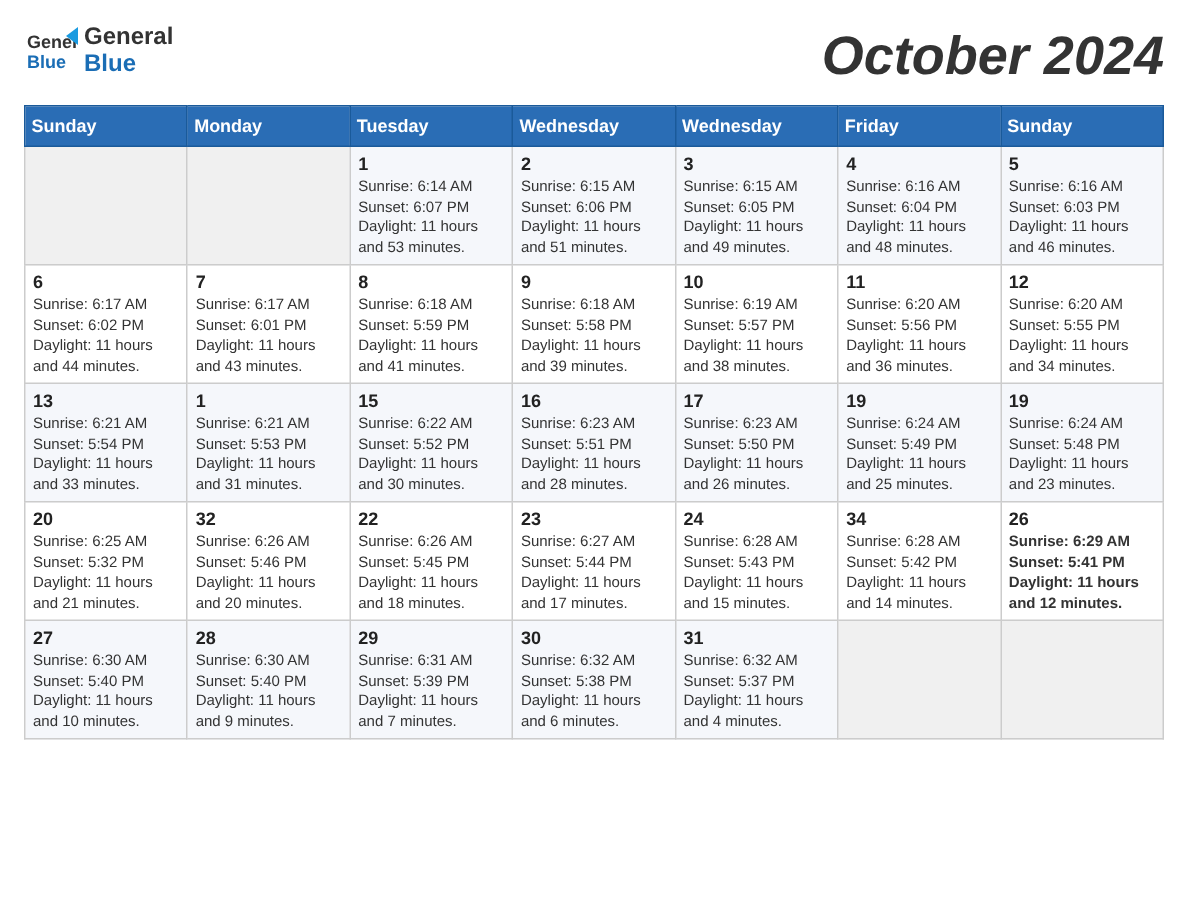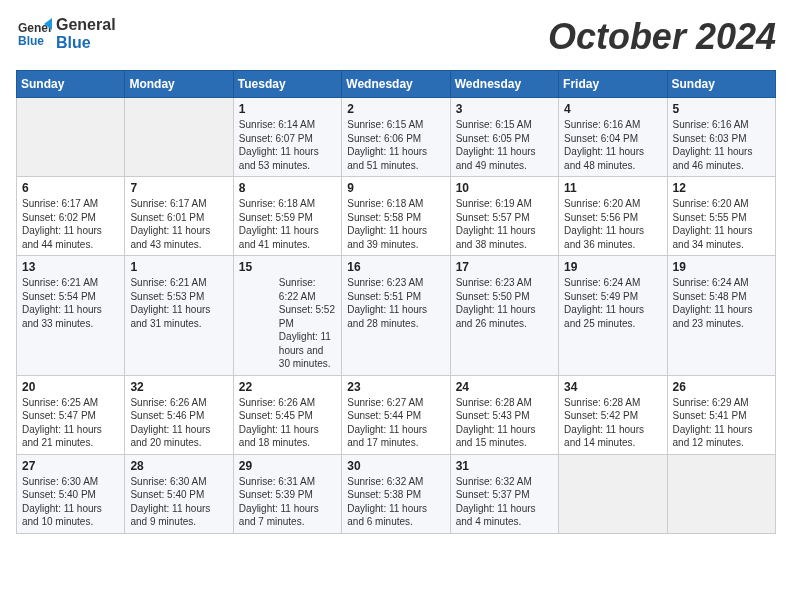--- a/index.html
+++ b/index.html
@@ -202,21 +202,21 @@
 Daylight: 11 hours and 33 minutes.</div>
         </td>
         <td>
           <span class="day-num">1</span>
           <div class="cell-text" style="white-space: pre-line;">Sunrise: 6:21 AM
 Sunset: 5:53 PM
 Daylight: 11 hours and 31 minutes.</div>
         </td>
         <td>
           <span class="day-num">15</span>
-          <div class="cell-text" style="white-space: pre-line; margin-left: 40px;">Sunrise: 6:22 AM
+          <div class="cell-text" style="white-space: pre-line;">Sunrise: 6:22 AM
 Sunset: 5:52 PM
 Daylight: 11 hours and 30 minutes.</div>
         </td>
         <td>
           <span class="day-num">16</span>
           <div class="cell-text" style="white-space: pre-line;">Sunrise: 6:23 AM
 Sunset: 5:51 PM
 Daylight: 11 hours and 28 minutes.</div>
         </td>
         <td>
@@ -235,21 +235,21 @@
           <span class="day-num">19</span>
           <div class="cell-text" style="white-space: pre-line;">Sunrise: 6:24 AM
 Sunset: 5:48 PM
 Daylight: 11 hours and 23 minutes.</div>
         </td>
       </tr>
       <tr>
         <td>
           <span class="day-num">20</span>
           <div class="cell-text" style="white-space: pre-line;">Sunrise: 6:25 AM
-Sunset: 5:47 PM
+Sunset: 5:32 PM
 Daylight: 11 hours and 21 minutes.</div>
         </td>
         <td>
           <span class="day-num">32</span>
           <div class="cell-text" style="white-space: pre-line;">Sunrise: 6:26 AM
 Sunset: 5:46 PM
 Daylight: 11 hours and 20 minutes.</div>
         </td>
         <td>
           <span class="day-num">22</span>
@@ -270,21 +270,21 @@
 Daylight: 11 hours and 15 minutes.</div>
         </td>
         <td>
           <span class="day-num">34</span>
           <div class="cell-text" style="white-space: pre-line;">Sunrise: 6:28 AM
 Sunset: 5:42 PM
 Daylight: 11 hours and 14 minutes.</div>
         </td>
         <td>
           <span class="day-num">26</span>
-          <div class="cell-text" style="white-space: pre-line;">Sunrise: 6:29 AM
+          <div class="cell-text" style="white-space: pre-line; font-weight: bold;">Sunrise: 6:29 AM
 Sunset: 5:41 PM
 Daylight: 11 hours and 12 minutes.</div>
         </td>
       </tr>
       <tr>
         <td>
           <span class="day-num">27</span>
           <div class="cell-text" style="white-space: pre-line;">Sunrise: 6:30 AM
 Sunset: 5:40 PM
 Daylight: 11 hours and 10 minutes.</div>

